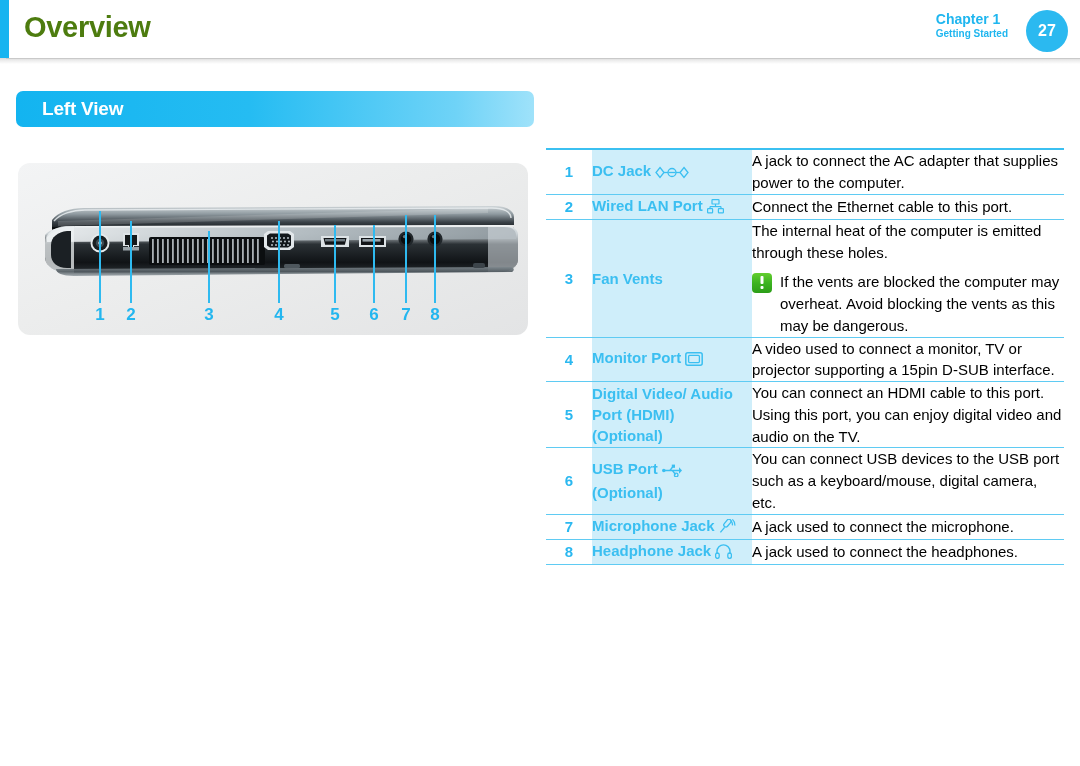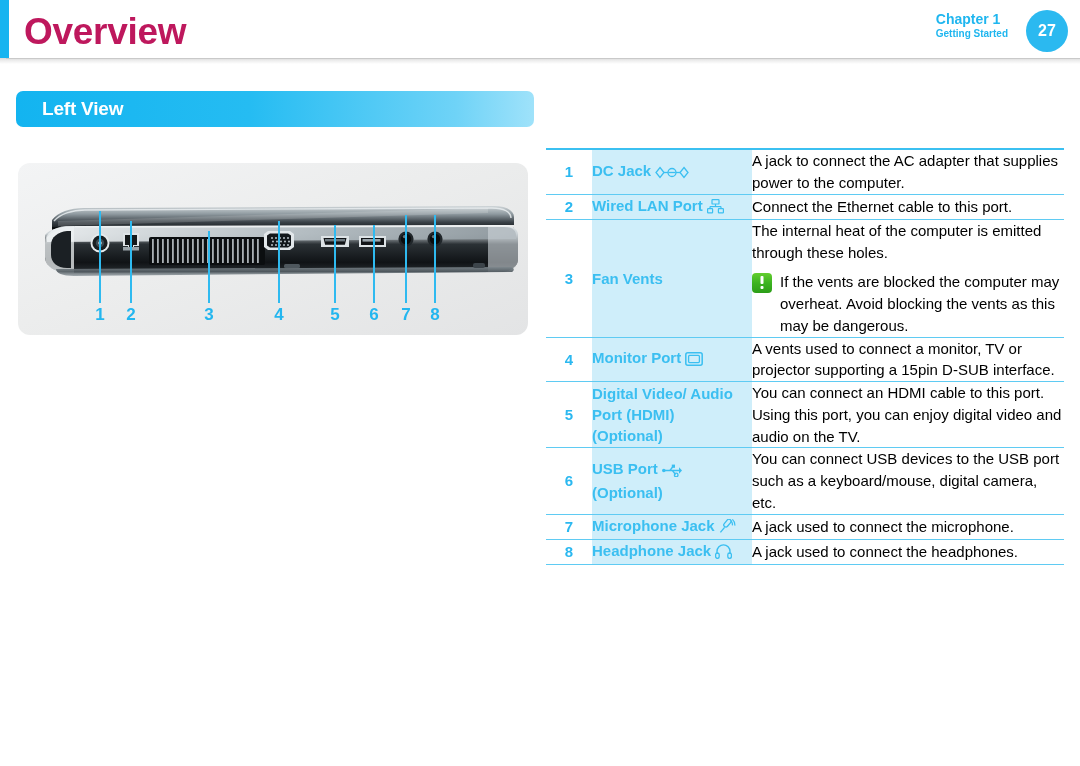--- a/index.html
+++ b/index.html
@@ -15,21 +15,21 @@
   .page-header{
     position:absolute;left:0;top:0;width:1080px;height:62px;
     background:#ffffff;
   }
   .header-accent-bar{
     position:absolute;left:0;top:0;width:9px;height:58px;
     background:#16B4F0;
   }
   .page-title{
     position:absolute;left:24px;top:11px;
-    font-size:37px;font-weight:bold;color:#be185d;
+    font-size:29px;font-weight:bold;color:#4d7c0f;
     letter-spacing:-0.3px;
   }
   .header-rule{
     position:absolute;left:0;top:58px;width:1080px;height:6px;
     background:linear-gradient(to bottom,#d9d9d9 0%,#ececec 40%,#ffffff 100%);
   }
   .header-rule:after{
     content:"";position:absolute;left:6px;top:0;width:1074px;height:1px;
     background:#c9c9c9;
   }
@@ -349,21 +349,21 @@
           </div>
         </td>
       </tr>
       <tr class="spec-row">
         <td class="cell-num">4</td>
         <td class="cell-label"><span>Monitor Port</span><span class="ico"><svg width="18" height="14" viewBox="0 0 18 14">
               <rect x="0.8" y="0.8" width="16.4" height="12.4" rx="2" fill="none" stroke="#3BBFF1" stroke-width="1.5"></rect>
               <rect x="3.6" y="3.4" width="10.8" height="7.2" rx="1" fill="none" stroke="#3BBFF1" stroke-width="1.3"></rect>
             </svg></span></td>
         <td class="cell-desc">
-          <div>A vents used to connect a monitor, TV or projector supporting a 15pin D-SUB interface.</div>
+          <div>A video used to connect a monitor, TV or projector supporting a 15pin D-SUB interface.</div>
         </td>
       </tr>
       <tr class="spec-row">
         <td class="cell-num">5</td>
         <td class="cell-label"><span>Digital Video/ Audio Port (HDMI)</span><span class="label-opt">(Optional)</span></td>
         <td class="cell-desc">
           <div>You can connect an HDMI cable to this port. Using this port, you can enjoy digital video and audio on the TV.</div>
         </td>
       </tr>
       <tr class="spec-row">

